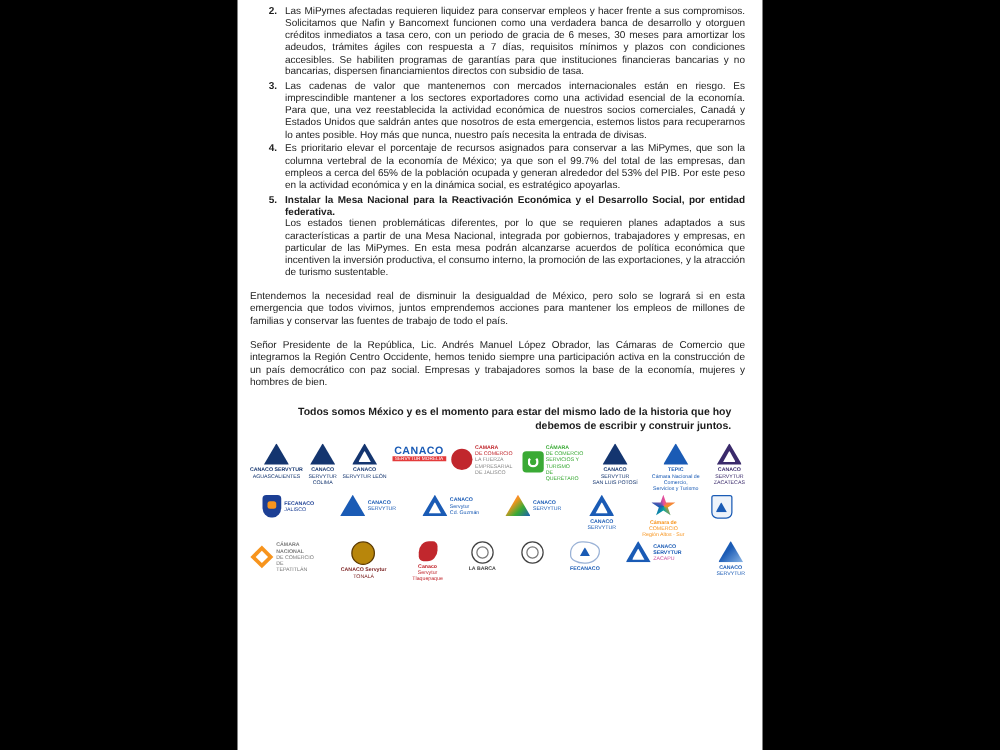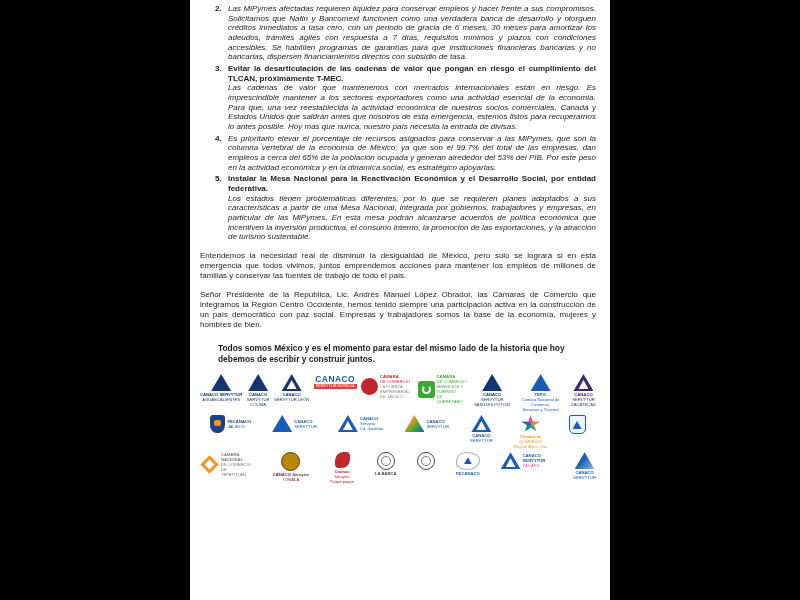--- a/index.html
+++ b/index.html
@@ -10,25 +10,25 @@
   .page{
     position:absolute;left:190px;top:0;width:420px;height:600px;
     background:#fff;box-sizing:border-box;padding:4px 14px 0 10px;
     overflow:hidden;color:#1c1c1c;
   }
   .list{margin-left:15px;}
   .li{display:flex;margin-bottom:2px;}
   .num{flex:none;width:13px;font-size:8px;font-weight:700;line-height:1.21;}
   .li-text{flex:1;}
   .li-head{font-size:8px;font-weight:700;line-height:1.21;text-align:justify;}
-  .li-body{font-size:8px;line-height:1.21;text-align:justify;font-style:italic;}
+  .li-body{font-size:8px;line-height:1.21;text-align:justify;}
   .para{font-size:8px;line-height:1.25;text-align:justify;margin:9px 0 0 0;}
   .closing{
-    font-size:8.4px;font-weight:700;text-align:left;line-height:1.3;
-    margin:13px 30px 0 18px;
+    font-size:8.4px;font-weight:700;text-align:right;line-height:1.3;
+    margin:13px 11px 0 18px;
   }
   
   .logo-rows{margin-top:9px;}
   .logo-row{display:flex;justify-content:space-between;align-items:flex-start;margin-bottom:3px;}
   .logo-row.spread{justify-content:space-around;}
   .logo{display:flex;flex-direction:column;align-items:center;gap:1px;max-width:52px;}
   .logo.row{flex-direction:row;gap:2px;align-items:center;}
   .logo.row .lines{text-align:left;}
   .lines{font-size:4.2px;line-height:1.2;text-align:center;letter-spacing:0;}
   .lines > div:first-child{font-weight:700;}
@@ -69,21 +69,20 @@
   <div class="list">
     <div class="li">
       <span class="num">2.</span>
       <div class="li-text">
         <div class="li-body">Las MiPymes afectadas requieren liquidez para conservar empleos y hacer frente a sus compromisos. Solicitamos que Nafin y Bancomext funcionen como una verdadera banca de desarrollo y otorguen créditos inmediatos a tasa cero, con un periodo de gracia de 6 meses, 30 meses para amortizar los adeudos, trámites ágiles con respuesta a 7 días, requisitos mínimos y plazos con condiciones accesibles. Se habiliten programas de garantías para que instituciones financieras bancarias y no bancarias, dispersen financiamientos directos con subsidio de tasa.</div>
       </div>
     </div>
     <div class="li">
       <span class="num">3.</span>
       <div class="li-text">
-        <div class="li-head">Evitar la desarticulación de las cadenas de valor que pongan en riesgo el cumplimiento del TLCAN, próximamente T-MEC.</div>
         <div class="li-body">Las cadenas de valor que mantenemos con mercados internacionales están en riesgo. Es imprescindible mantener a los sectores exportadores como una actividad esencial de la economía. Para que, una vez reestablecida la actividad económica de nuestros socios comerciales, Canadá y Estados Unidos que saldrán antes que nosotros de esta emergencia, estemos listos para recuperarnos lo antes posible. Hoy más que nunca, nuestro país necesita la entrada de divisas.</div>
       </div>
     </div>
     <div class="li">
       <span class="num">4.</span>
       <div class="li-text">
         <div class="li-body">Es prioritario elevar el porcentaje de recursos asignados para conservar a las MiPymes, que son la columna vertebral de la economía de México; ya que son el 99.7% del total de las empresas, dan empleos a cerca del 65% de la población ocupada y generan alrededor del 53% del PIB.  Por este peso en la actividad económica y en la dinámica social, es estratégico apoyarlas.</div>
       </div>
     </div>
     <div class="li">

